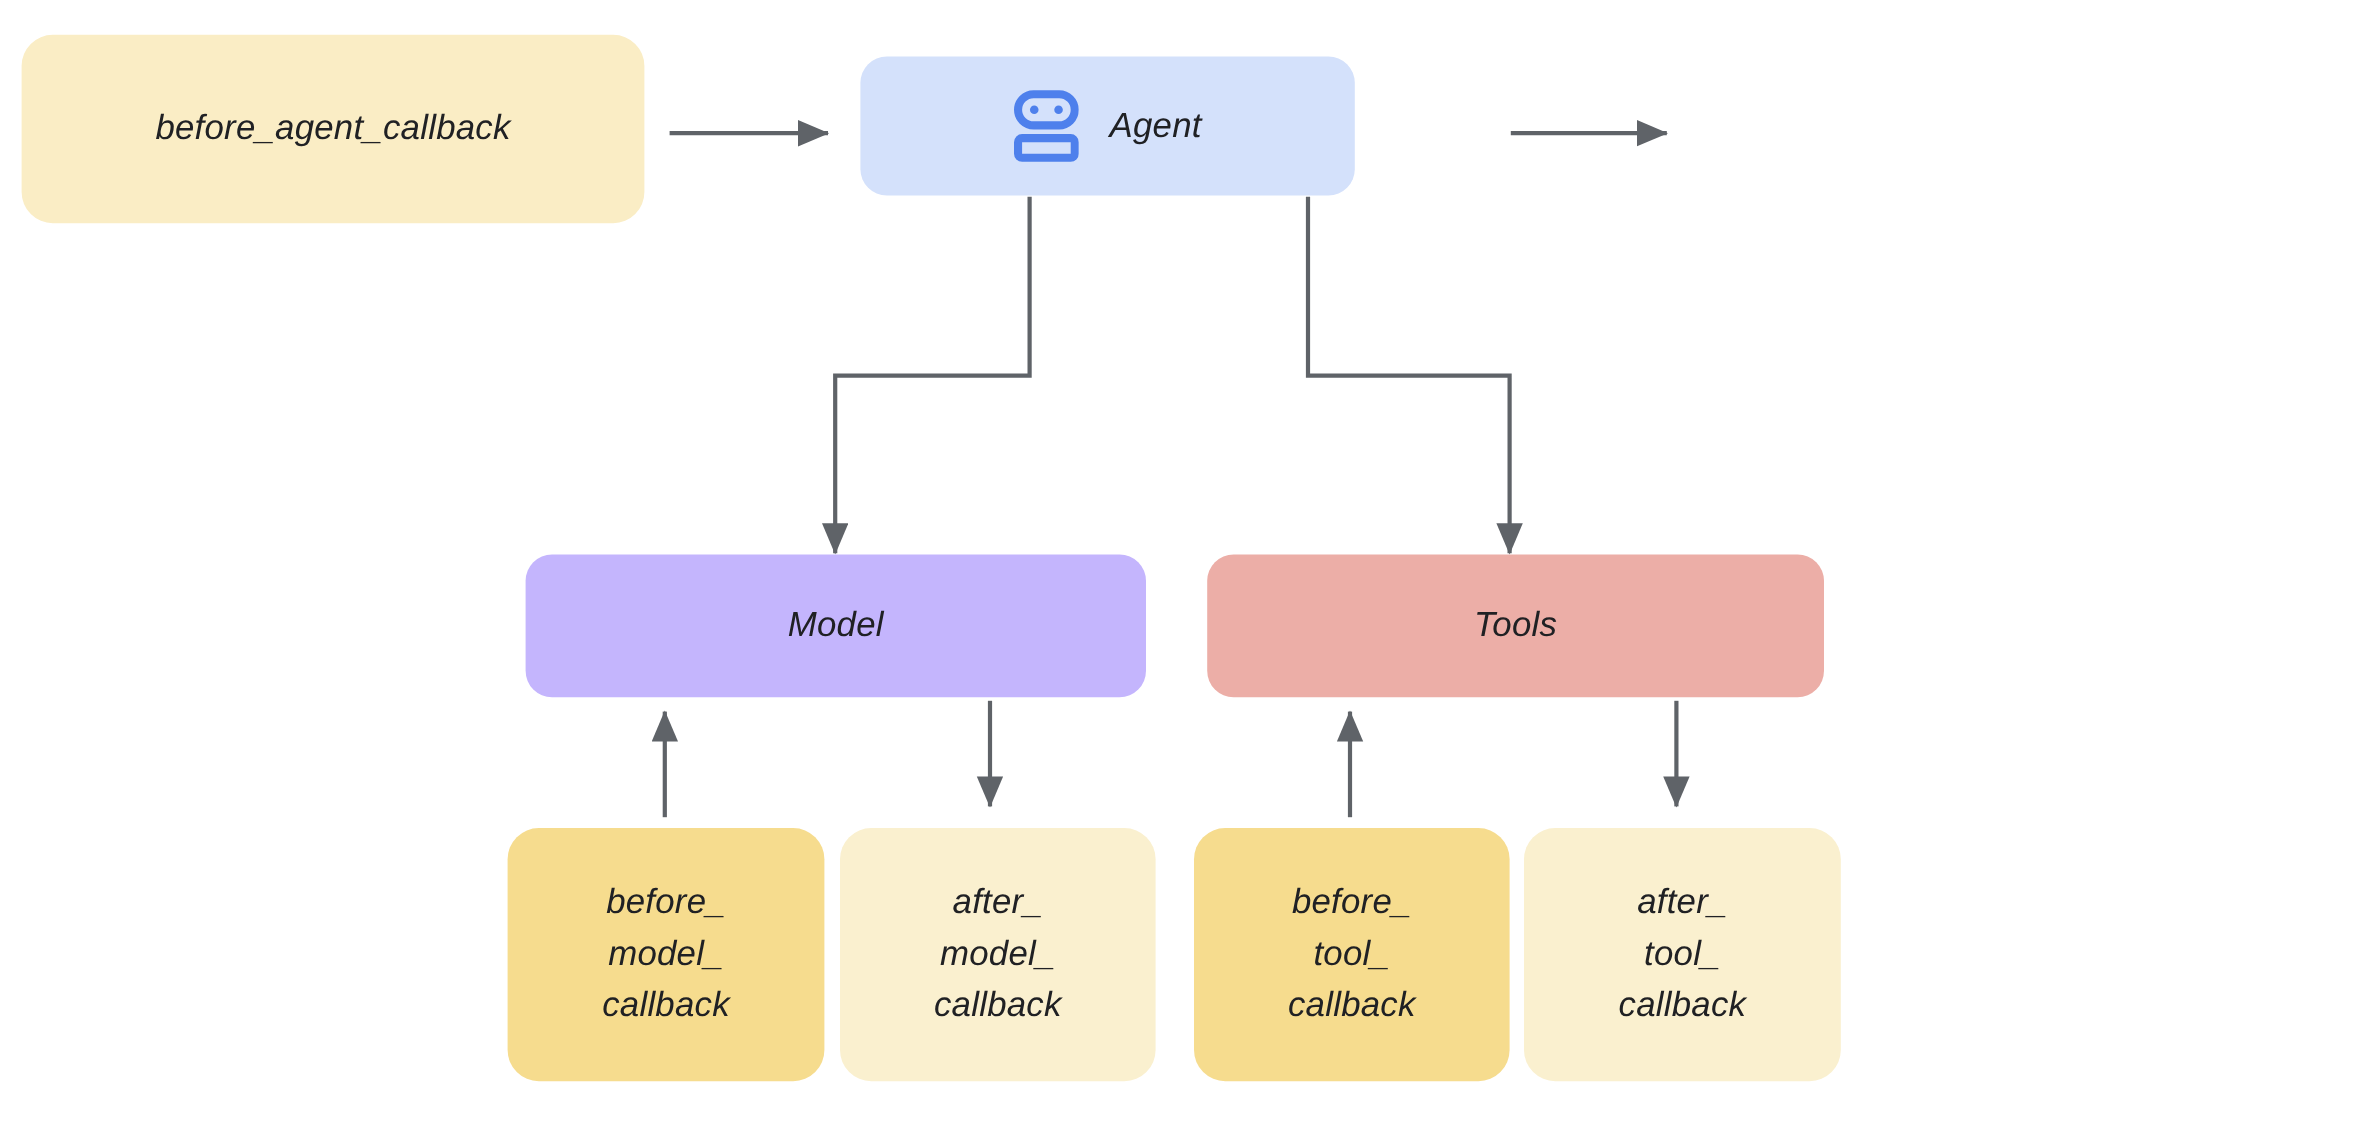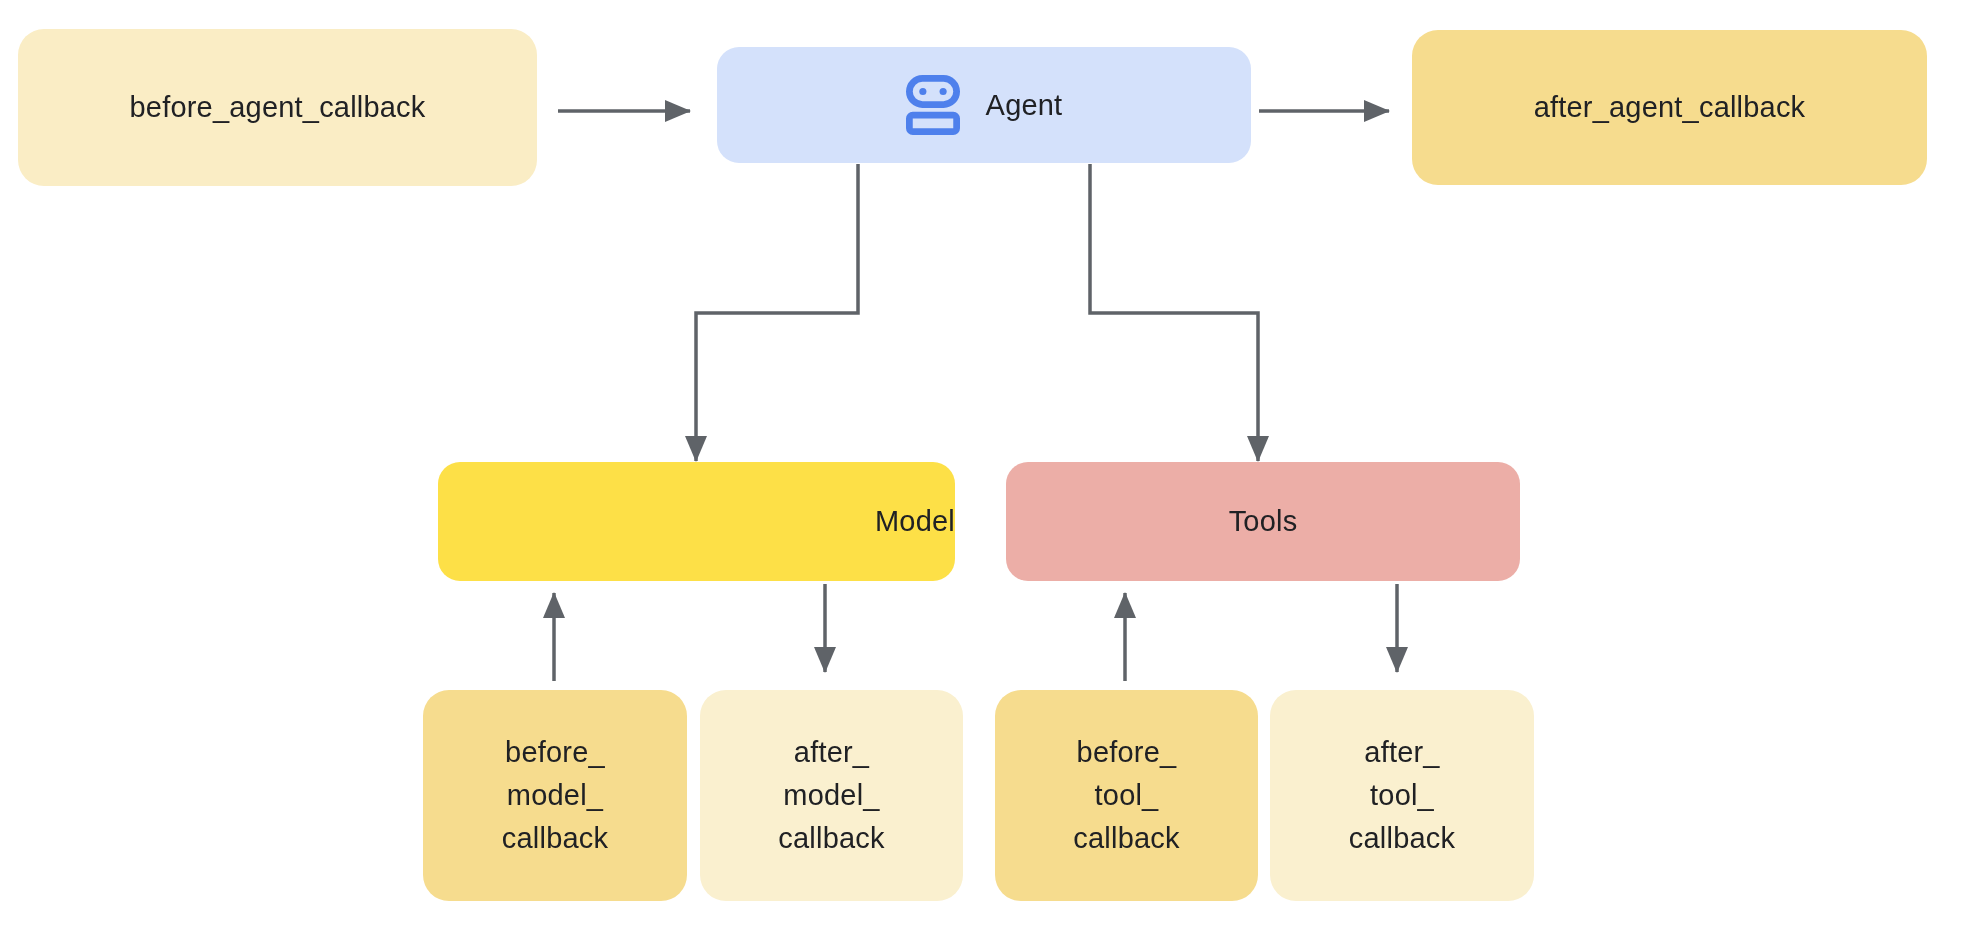--- a/index.html
+++ b/index.html
@@ -23,27 +23,28 @@
     justify-content: center;
     box-sizing: border-box;
     font-size: 29px;
     letter-spacing: 0.2px;
     color: #202124;
     text-align: center;
   }
   .node .label {
     white-space: pre-line;
     line-height: 43px;
+    font-style: italic;
   }
   .r26 { border-radius: 26px; }
   .r22 { border-radius: 22px; }
 
   
   .n-before-agent { left: 18px;   top: 29px;  width: 519px; height: 157px; }
-  .n-agent        { left: 717px;  top: 47px;  width: 534px; height: 116px; gap: 26px; }
+  .n-agent        { left: 717px;  top: 47px;  width: 412px; height: 116px; gap: 26px; }
   .n-after-agent  { left: 1412px; top: 30px;  width: 515px; height: 155px; }
   .n-model        { left: 438px;  top: 462px; width: 517px; height: 119px; }
   .n-tools        { left: 1006px; top: 462px; width: 514px; height: 119px; }
   .n-before-model { left: 423px;  top: 690px; width: 264px; height: 211px; }
   .n-after-model  { left: 700px;  top: 690px; width: 263px; height: 211px; }
   .n-before-tool  { left: 995px;  top: 690px; width: 263px; height: 211px; }
   .n-after-tool   { left: 1270px; top: 690px; width: 264px; height: 211px; }
 
   .arrow-layer {
     position: absolute;
@@ -92,25 +93,22 @@
   <div class="node r22 n-agent" style="background: rgb(212, 225, 251);">
     <svg class="robot-icon-svg" viewBox="0 0 56 62" xmlns="http://www.w3.org/2000/svg" style="color: rgb(78, 128, 236);">
       <rect x="3.5" y="3.5" width="49" height="27" rx="13.5" fill="none" stroke="currentColor" stroke-width="7"></rect>
       <circle cx="17.5" cy="17" r="3.7" fill="currentColor"></circle>
       <circle cx="38.5" cy="17" r="3.7" fill="currentColor"></circle>
       <rect x="3.5" y="41.5" width="49" height="17" rx="3.5" fill="none" stroke="currentColor" stroke-width="7"></rect>
     </svg>
     <span class="label">Agent</span>
   </div>
 
-  <div class="node r26 n-after-agent" style="background: rgb(246, 220, 142);">
-    <span class="label">after_agent_callback</span>
-  </div>
 
-  <div class="node r22 n-model" style="background: #fde047; justify-content: flex-end;">
+  <div class="node r22 n-model" style="background: #c4b5fd;">
     <span class="label">Model</span>
   </div>
 
   <div class="node r22 n-tools" style="background: rgb(236, 174, 167); justify-content: center;">
     <span class="label">Tools</span>
   </div>
 
   <div class="node r26 n-before-model" style="background: rgb(246, 220, 142);">
     <span class="label">before_
 model_

